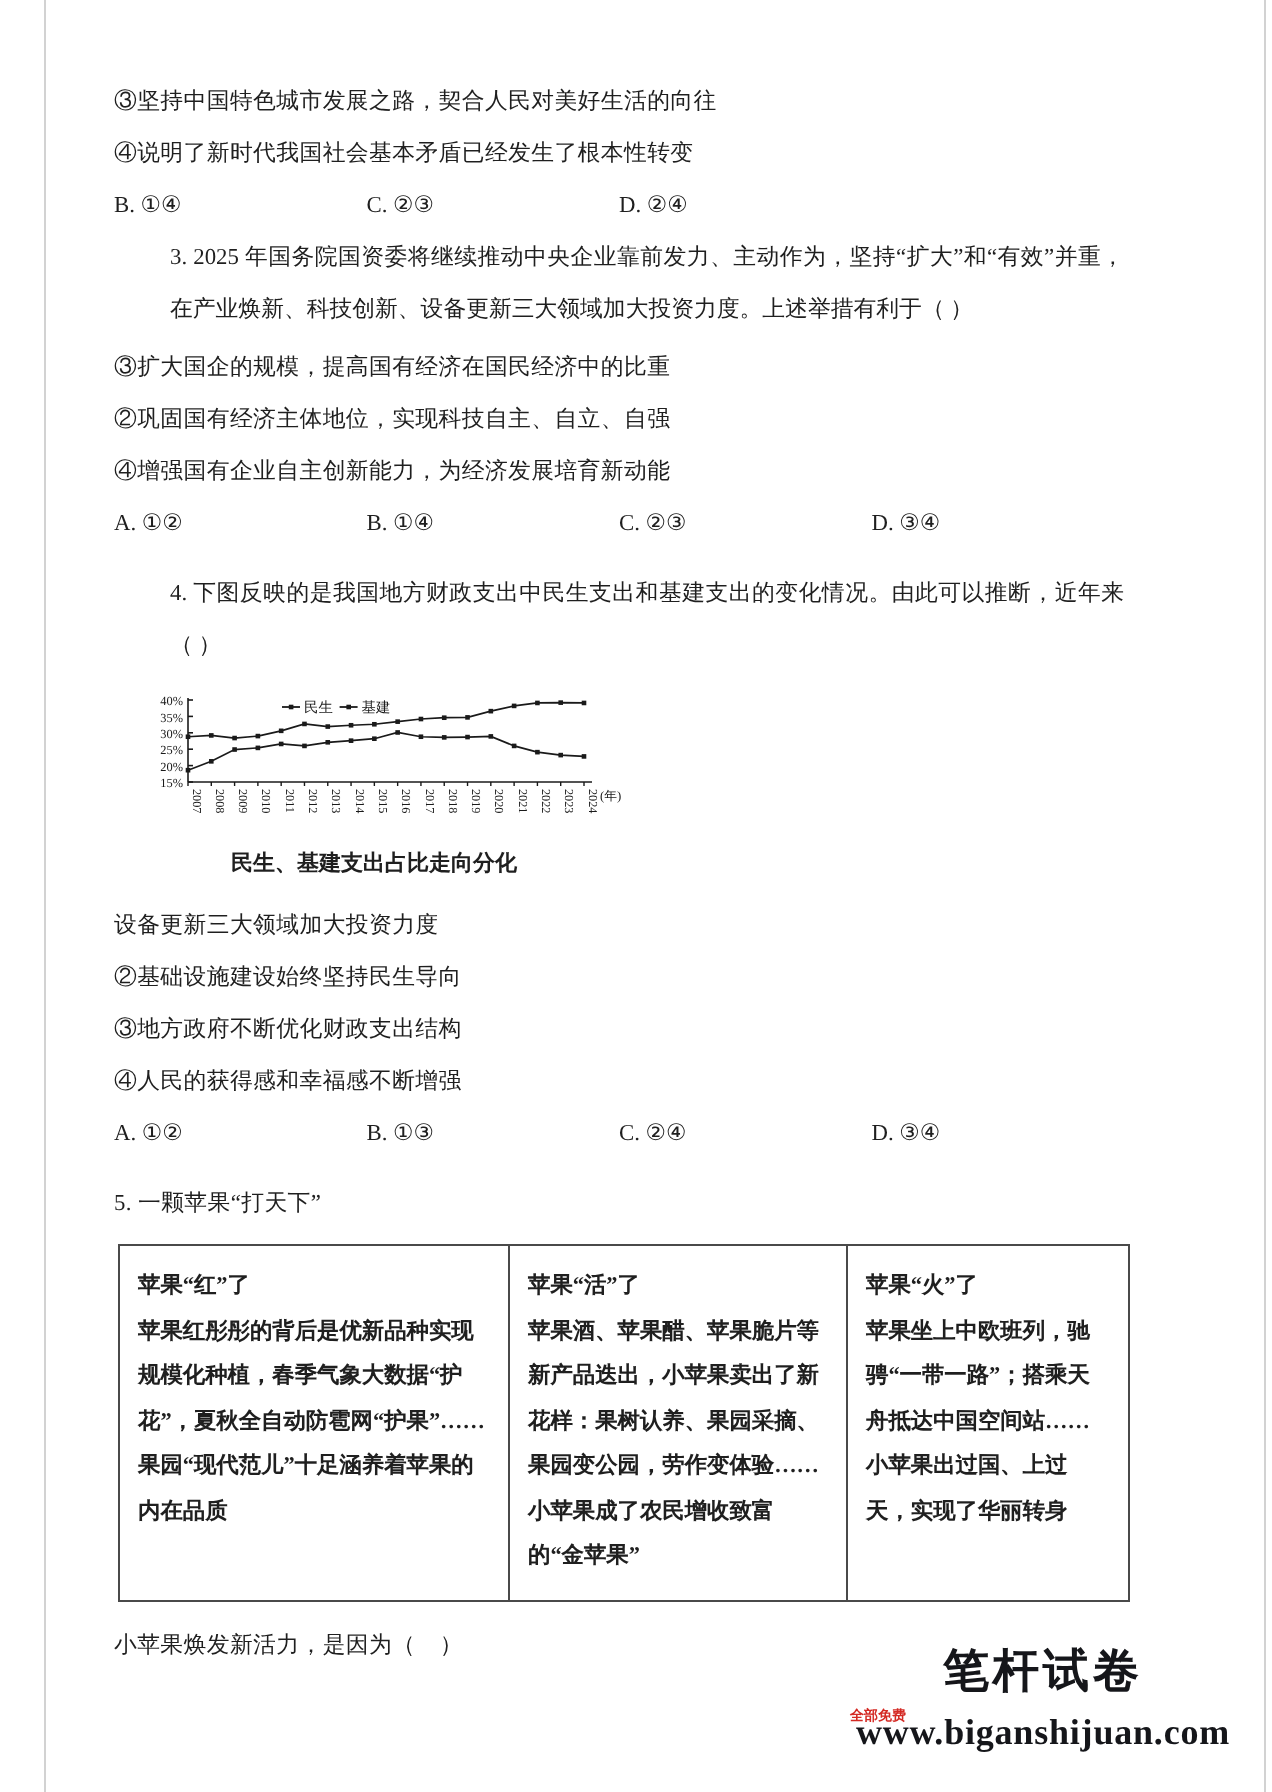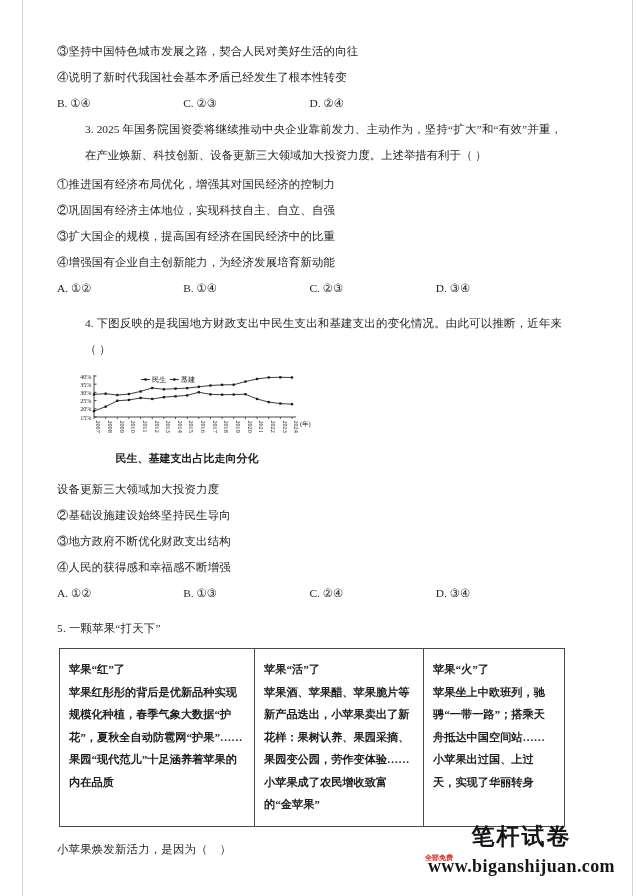--- a/index.html
+++ b/index.html
@@ -136,23 +136,22 @@
   <div class="line">③坚持中国特色城市发展之路，契合人民对美好生活的向往</div>
   <div class="line">④说明了新时代我国社会基本矛盾已经发生了根本性转变</div>
   <div class="opts">
     <span class="opt">B. ①④</span>
     <span class="opt">C. ②③</span>
     <span class="opt">D. ②④</span>
   </div>
 
   <div class="stem">3. 2025 年国务院国资委将继续推动中央企业靠前发力、主动作为，坚持“扩大”和“有效”并重，在产业焕新、科技创新、设备更新三大领域加大投资力度。上述举措有利于（    ）</div>
   <div class="gap-s"></div>
-  <div class="line">①推进国有经济布局优化，增强其对国民经济的控制力</div>
+  <div class="line">③扩大国企的规模，提高国有经济在国民经济中的比重</div>
   <div class="line">②巩固国有经济主体地位，实现科技自主、自立、自强</div>
-  <div class="line">③扩大国企的规模，提高国有经济在国民经济中的比重</div>
   <div class="line">④增强国有企业自主创新能力，为经济发展培育新动能</div>
   <div class="opts">
     <span class="opt">A. ①②</span>
     <span class="opt">B. ①④</span>
     <span class="opt">C. ②③</span>
     <span class="opt">D. ③④</span>
   </div>
 
   <div class="gap-m"></div>
 

